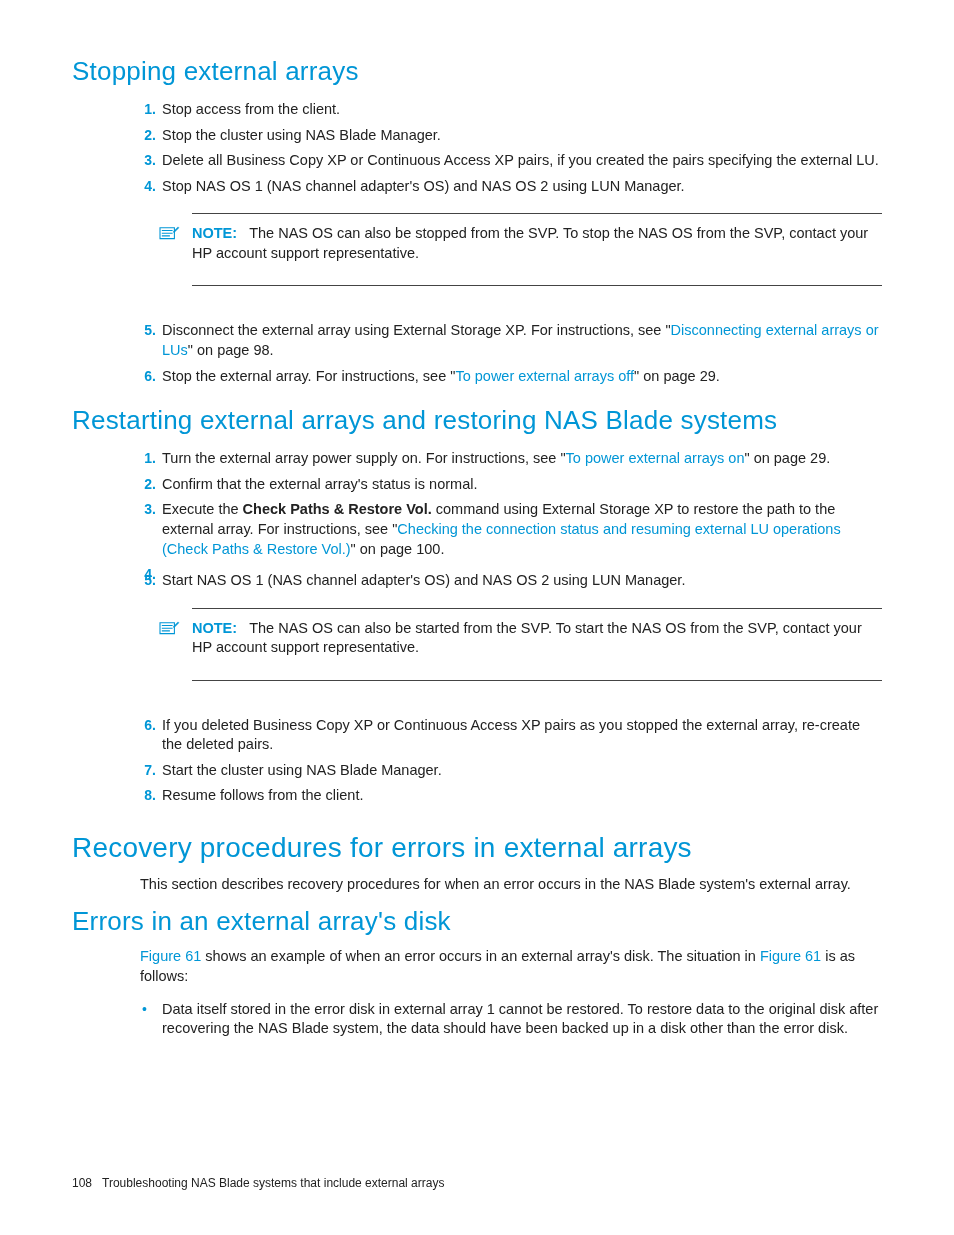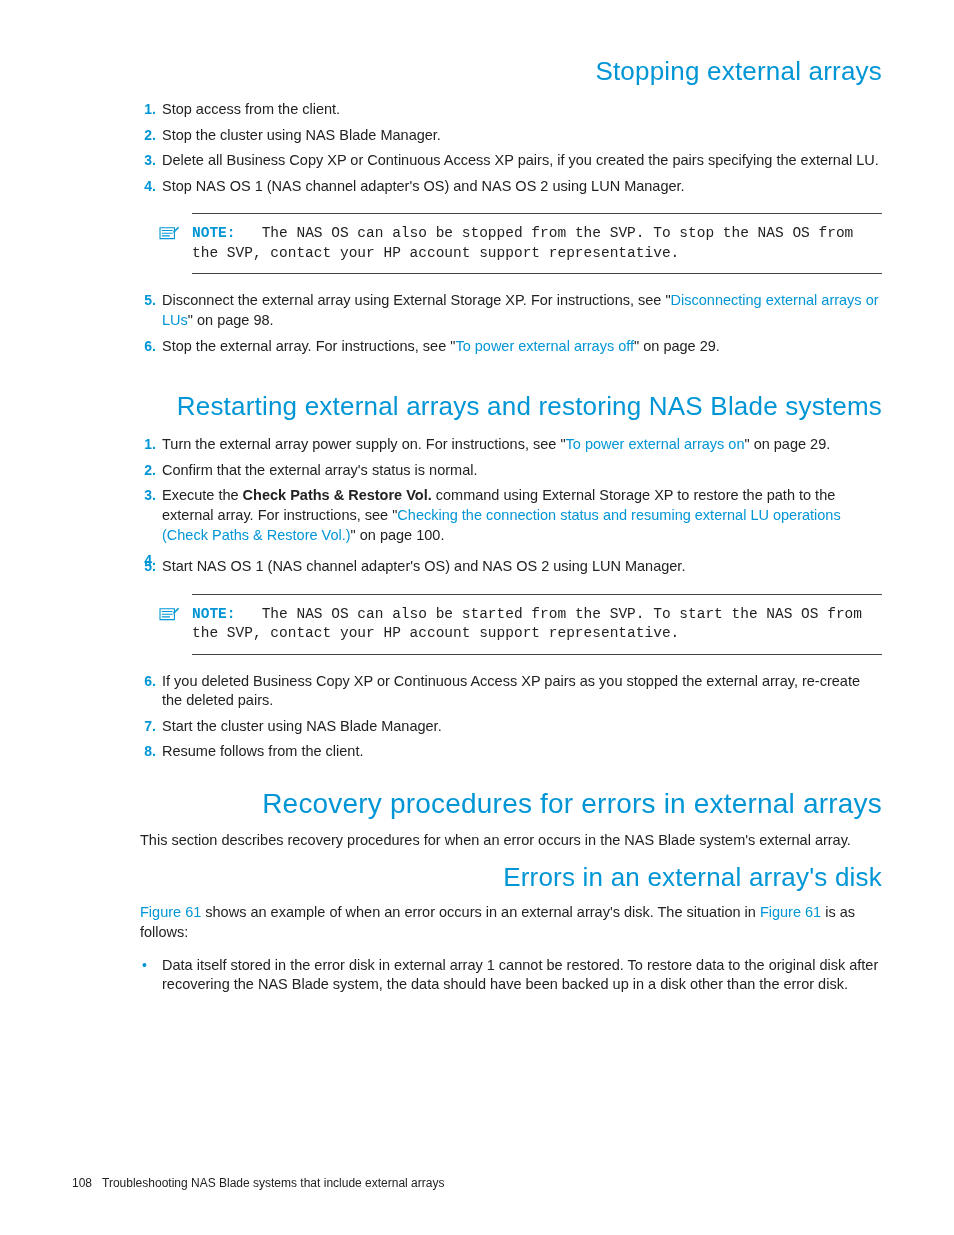--- a/index.html
+++ b/index.html
@@ -15,21 +15,20 @@
     box-sizing: border-box;
     background: #fff;
   }
   h2 {
     font-family: "Futura", "Trebuchet MS", "Segoe UI", Arial, sans-serif;
     font-weight: 300;
     color: #0096d6;
     font-size: 26px;
     margin: 0 0 8px 0;
     letter-spacing: 0.2px;
-    text-align: right;
   }
   h2.large {
     font-size: 28px;
     margin-top: 20px;
   }
   ol {
     list-style: none;
     padding: 0;
     margin: 0 0 0 90px;
   }
@@ -43,24 +42,23 @@
     top: 3px;
     color: #0096d6;
     font-weight: 600;
     font-size: 14px;
     text-align: right;
     width: 22px;
   }
   .note {
     border-top: 1px solid #444;
     border-bottom: 1px solid #444;
-    margin: 14px 0 14px 120px;
-    padding: 10px 0 10px 0;
+    margin: 14px 0 32px 120px;
+    padding: 10px 0 22px 0;
     position: relative;
-    font-family: Liberation Mono, monospace;
   }
   .note-icon {
     position: absolute;
     left: -34px;
     top: 12px;
     width: 22px;
     height: 18px;
   }
   .note-label {
     color: #0096d6;
@@ -122,21 +120,21 @@
 
 <ol start="5">
   <li><span class="num">5.</span>
     <span>Disconnect the external array using External Storage XP. For instructions, see "</span><a class="link">Disconnecting external arrays or LUs</a><span>" on page 98.</span>
   </li>
   <li><span class="num">6.</span>
     <span>Stop the external array. For instructions, see "</span><a class="link">To power external arrays off</a><span>" on page 29.</span>
   </li>
 </ol>
 
-<h2 style="margin-top:30px">Restarting external arrays and restoring NAS Blade systems</h2>
+<h2 style="margin-top:14px">Restarting external arrays and restoring NAS Blade systems</h2>
 
 <ol>
   <li><span class="num">1.</span>
     <span>Turn the external array power supply on. For instructions, see "</span><a class="link">To power external arrays on</a><span>" on page 29.</span>
   </li>
   <li><span class="num">2.</span><span>Confirm that the external array's status is normal.</span></li>
   <li><span class="num">3.</span>
     <span>Execute the </span><span class="bold">Check Paths &amp; Restore Vol.</span><span> command using External Storage XP to restore the path to the external array. For instructions, see "</span><a class="link">Checking the connection status and resuming external LU operations (Check Paths &amp; Restore Vol.)</a><span>" on page 100.</span>
   </li>
   <li><span class="num">4.</span></li>

